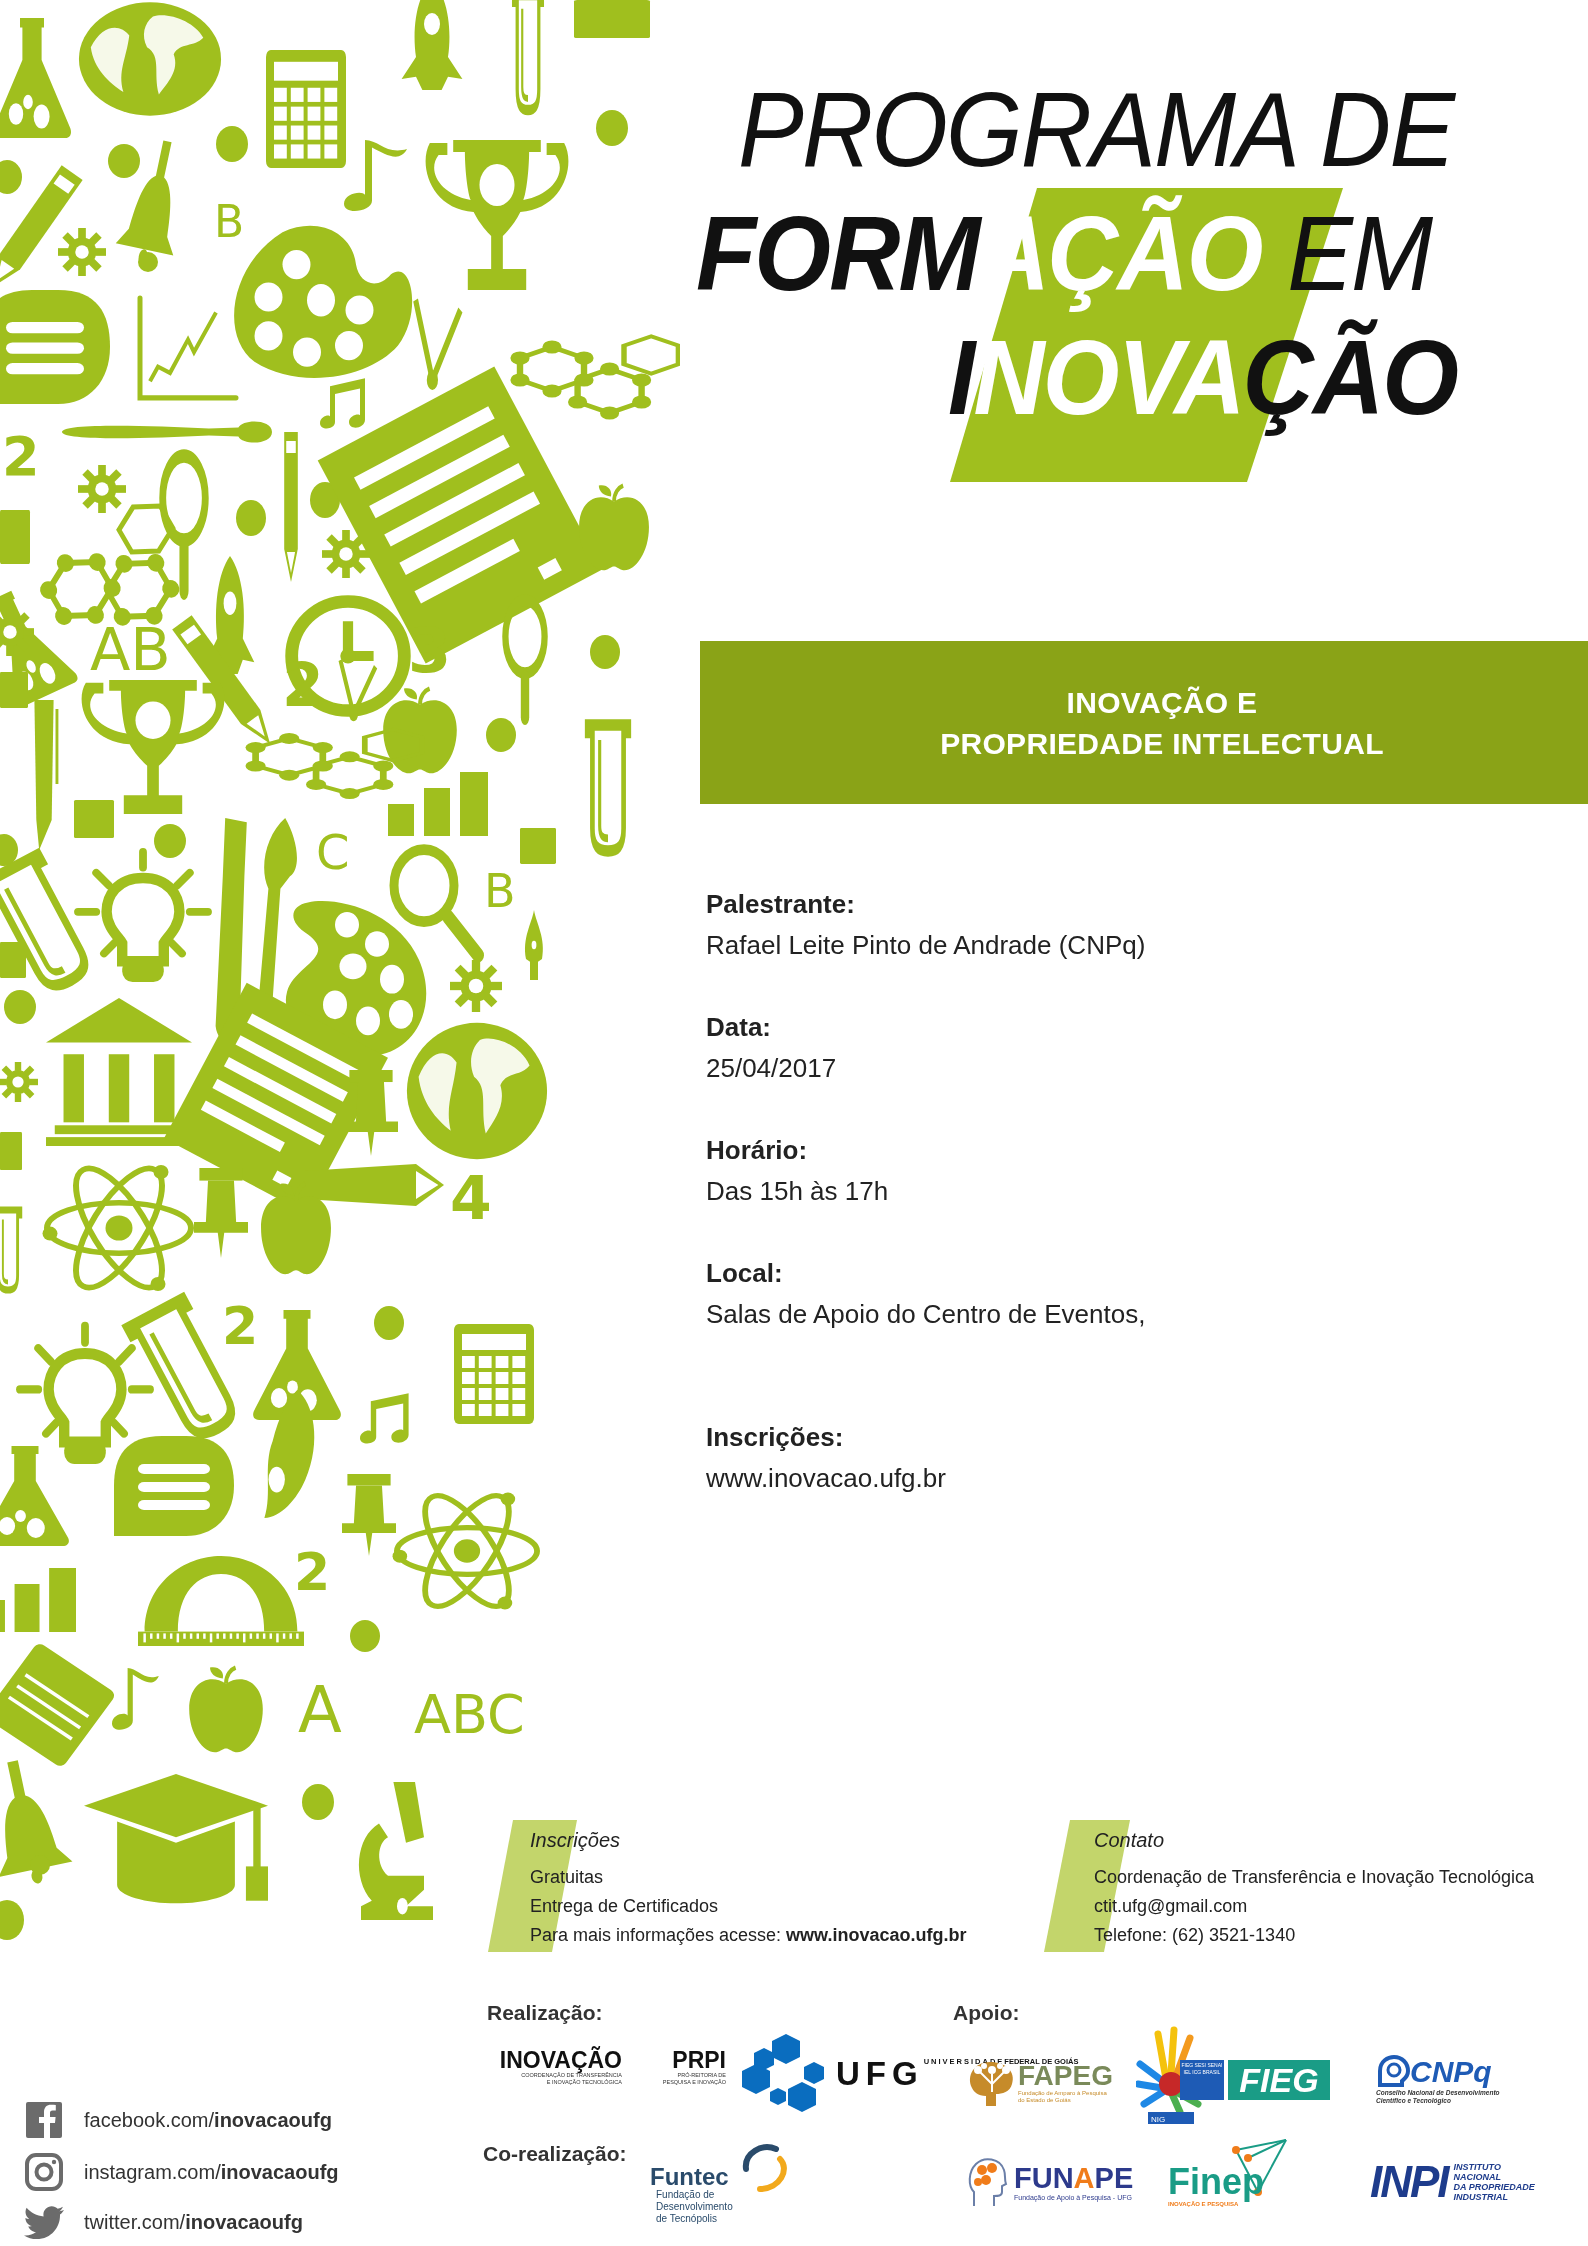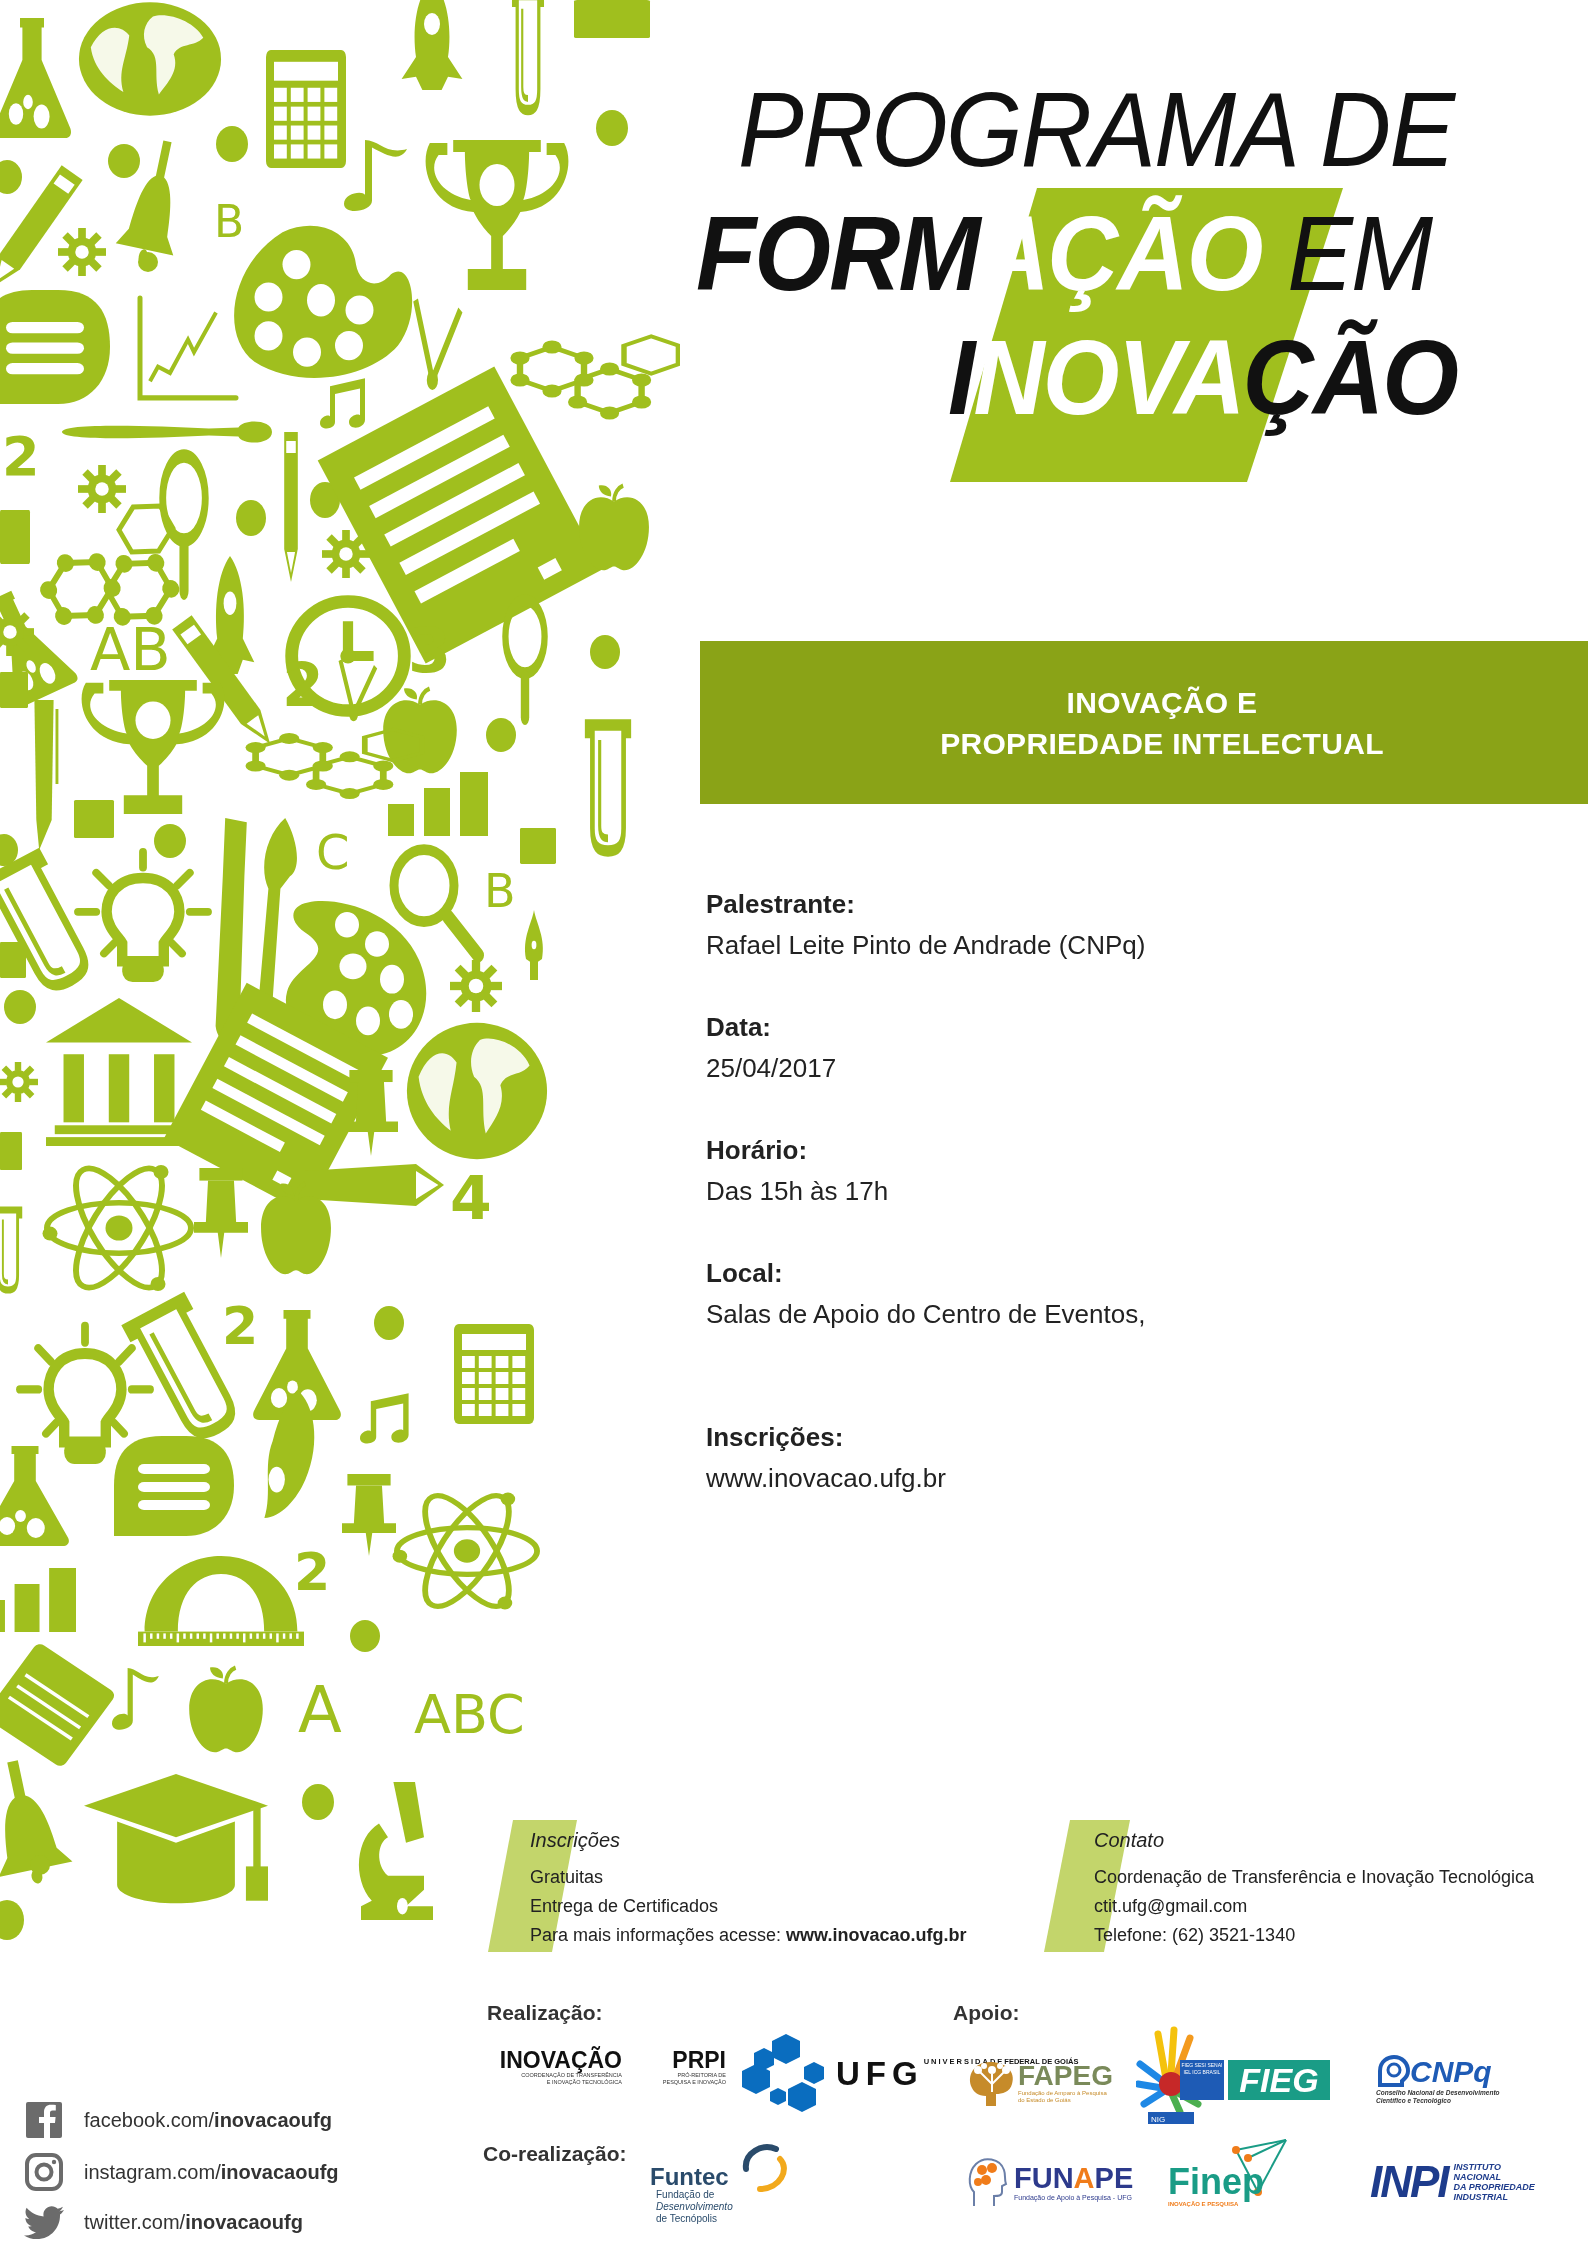--- a/index.html
+++ b/index.html
@@ -1020,21 +1020,21 @@
   <div style="font-size:6.5px;line-height:8px;color:#333;font-style:italic;font-weight:700;">Científico e Tecnológico</div>
 </div>
 
 <div class="logo" style="left:650px;top:2143px;width:142px;height:80px;flex-direction:column;align-items:flex-start;">
   <svg style="position:absolute;left:86px;top:0;" width="56" height="56" viewBox="0 0 56 56">
     <path d="M40,6 C26,0 8,10 10,26" fill="none" stroke="#2a4b6b" stroke-width="6" stroke-linecap="round"></path>
     <path d="M44,16 C54,26 44,46 24,46" fill="none" stroke="#f2a91c" stroke-width="6" stroke-linecap="round"></path>
   </svg>
   <div style="margin-top:22px;font-weight:700;font-size:24px;line-height:24px;color:#2a4b6b;">Funtec</div>
   <div style="font-size:10px;line-height:12px;color:#2a4b6b;margin-left:6px;">Fundação de</div>
-  <div style="font-size:10px;line-height:12px;color:#2a4b6b;margin-left:6px;font-style:italic;">Desenvolvimento</div>
+  <div style="font-size:10px;line-height:12px;color:#2a4b6b;margin-left:6px;">Desenvolvimento</div>
   <div style="font-size:10px;line-height:12px;color:#2a4b6b;margin-left:6px;">de Tecnópolis</div>
 </div>
 
 <div class="logo" style="left:968px;top:2156px;">
   <svg width="40" height="52" viewBox="0 0 40 52">
     <path d="M6,50 L6,36 C0,30 0,16 8,8 C16,0 32,2 36,14 C38,20 36,22 38,28 L34,30 L34,36 C34,40 30,40 26,40 L26,50" fill="none" stroke="#6b7fa8" stroke-width="2"></path>
     <g fill="#f07c1a">
         <circle cx="14" cy="14" r="5"></circle>
         <circle cx="24" cy="12" r="5"></circle>
         <circle cx="18" cy="24" r="5"></circle>

